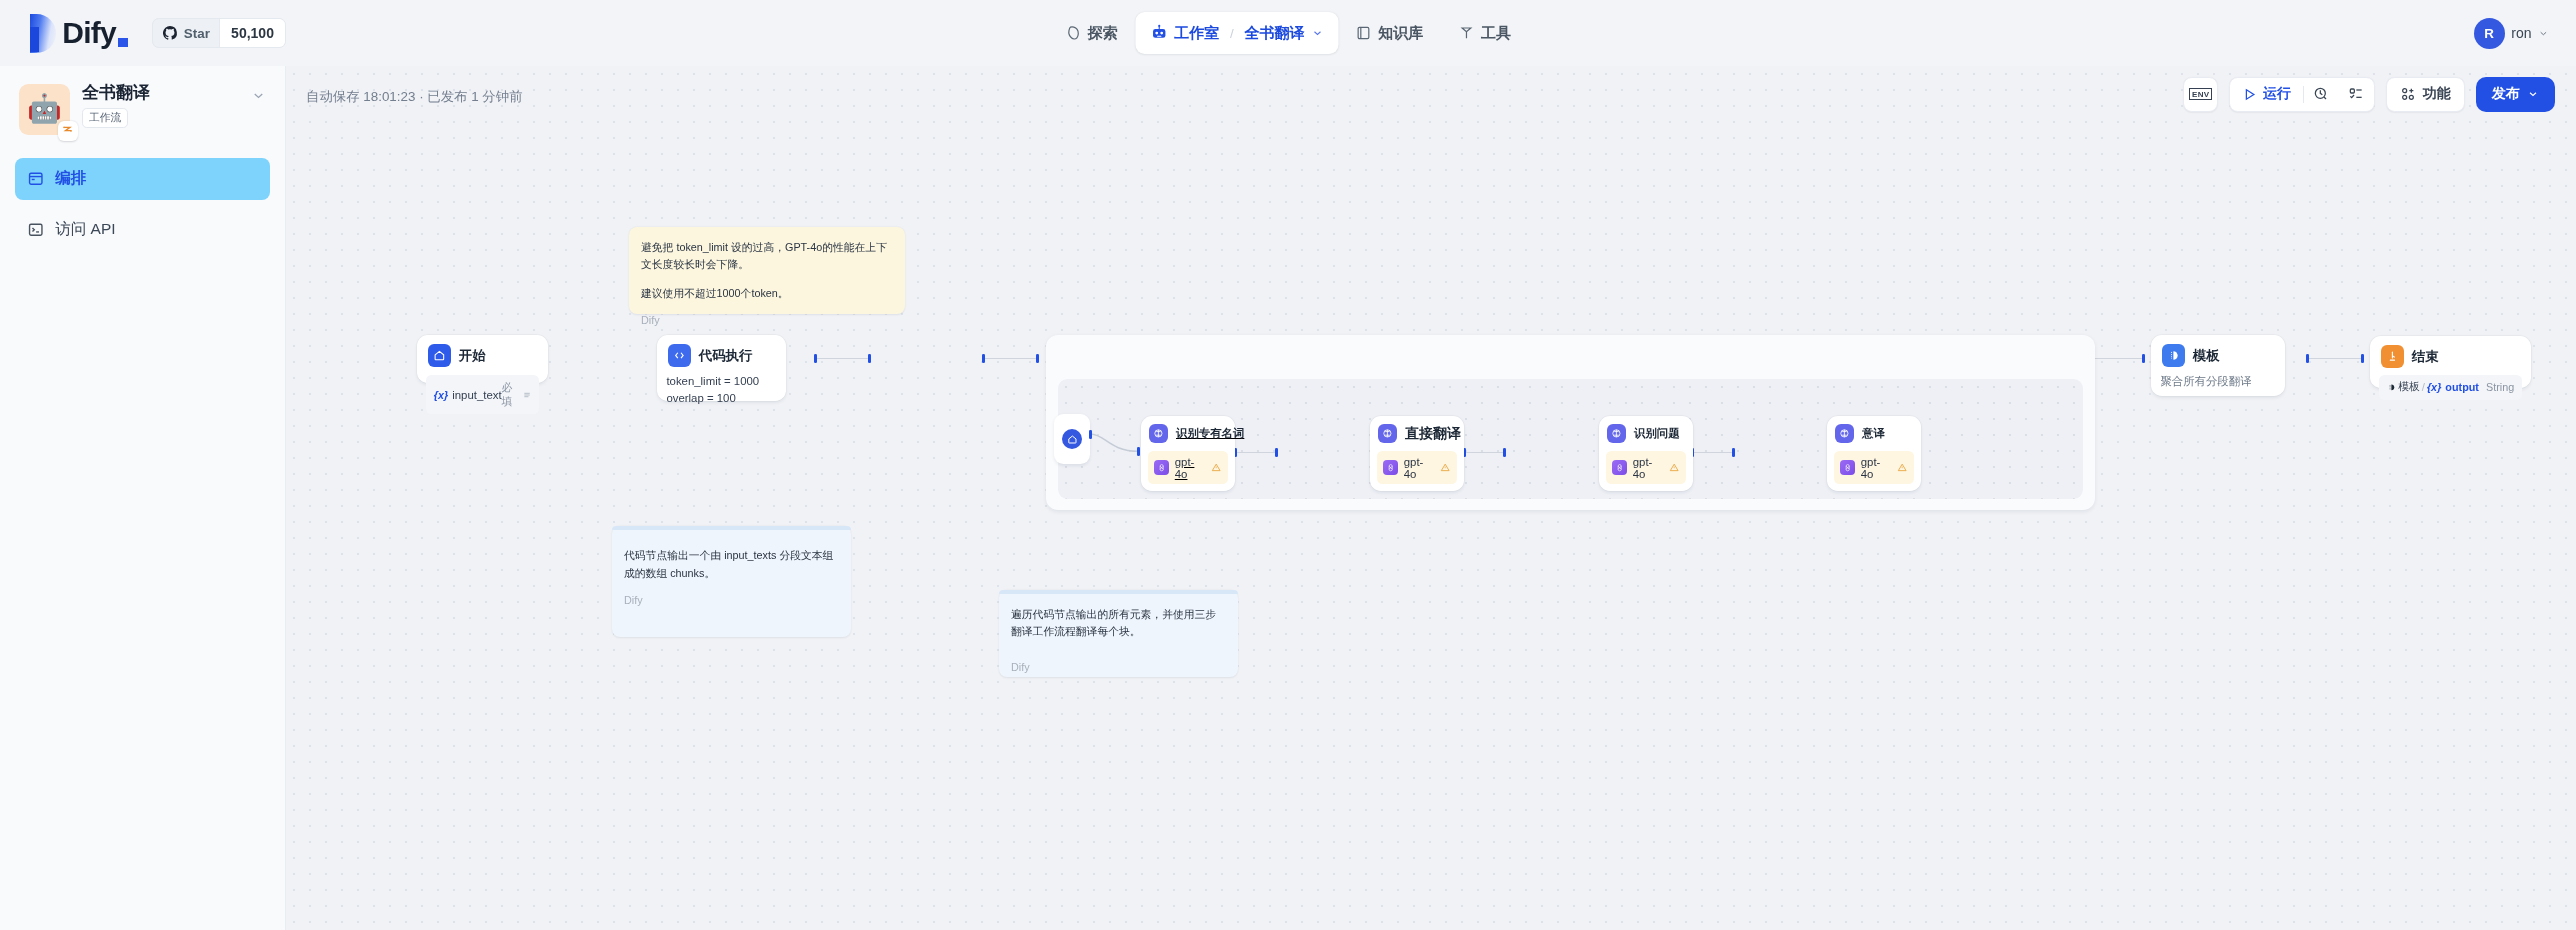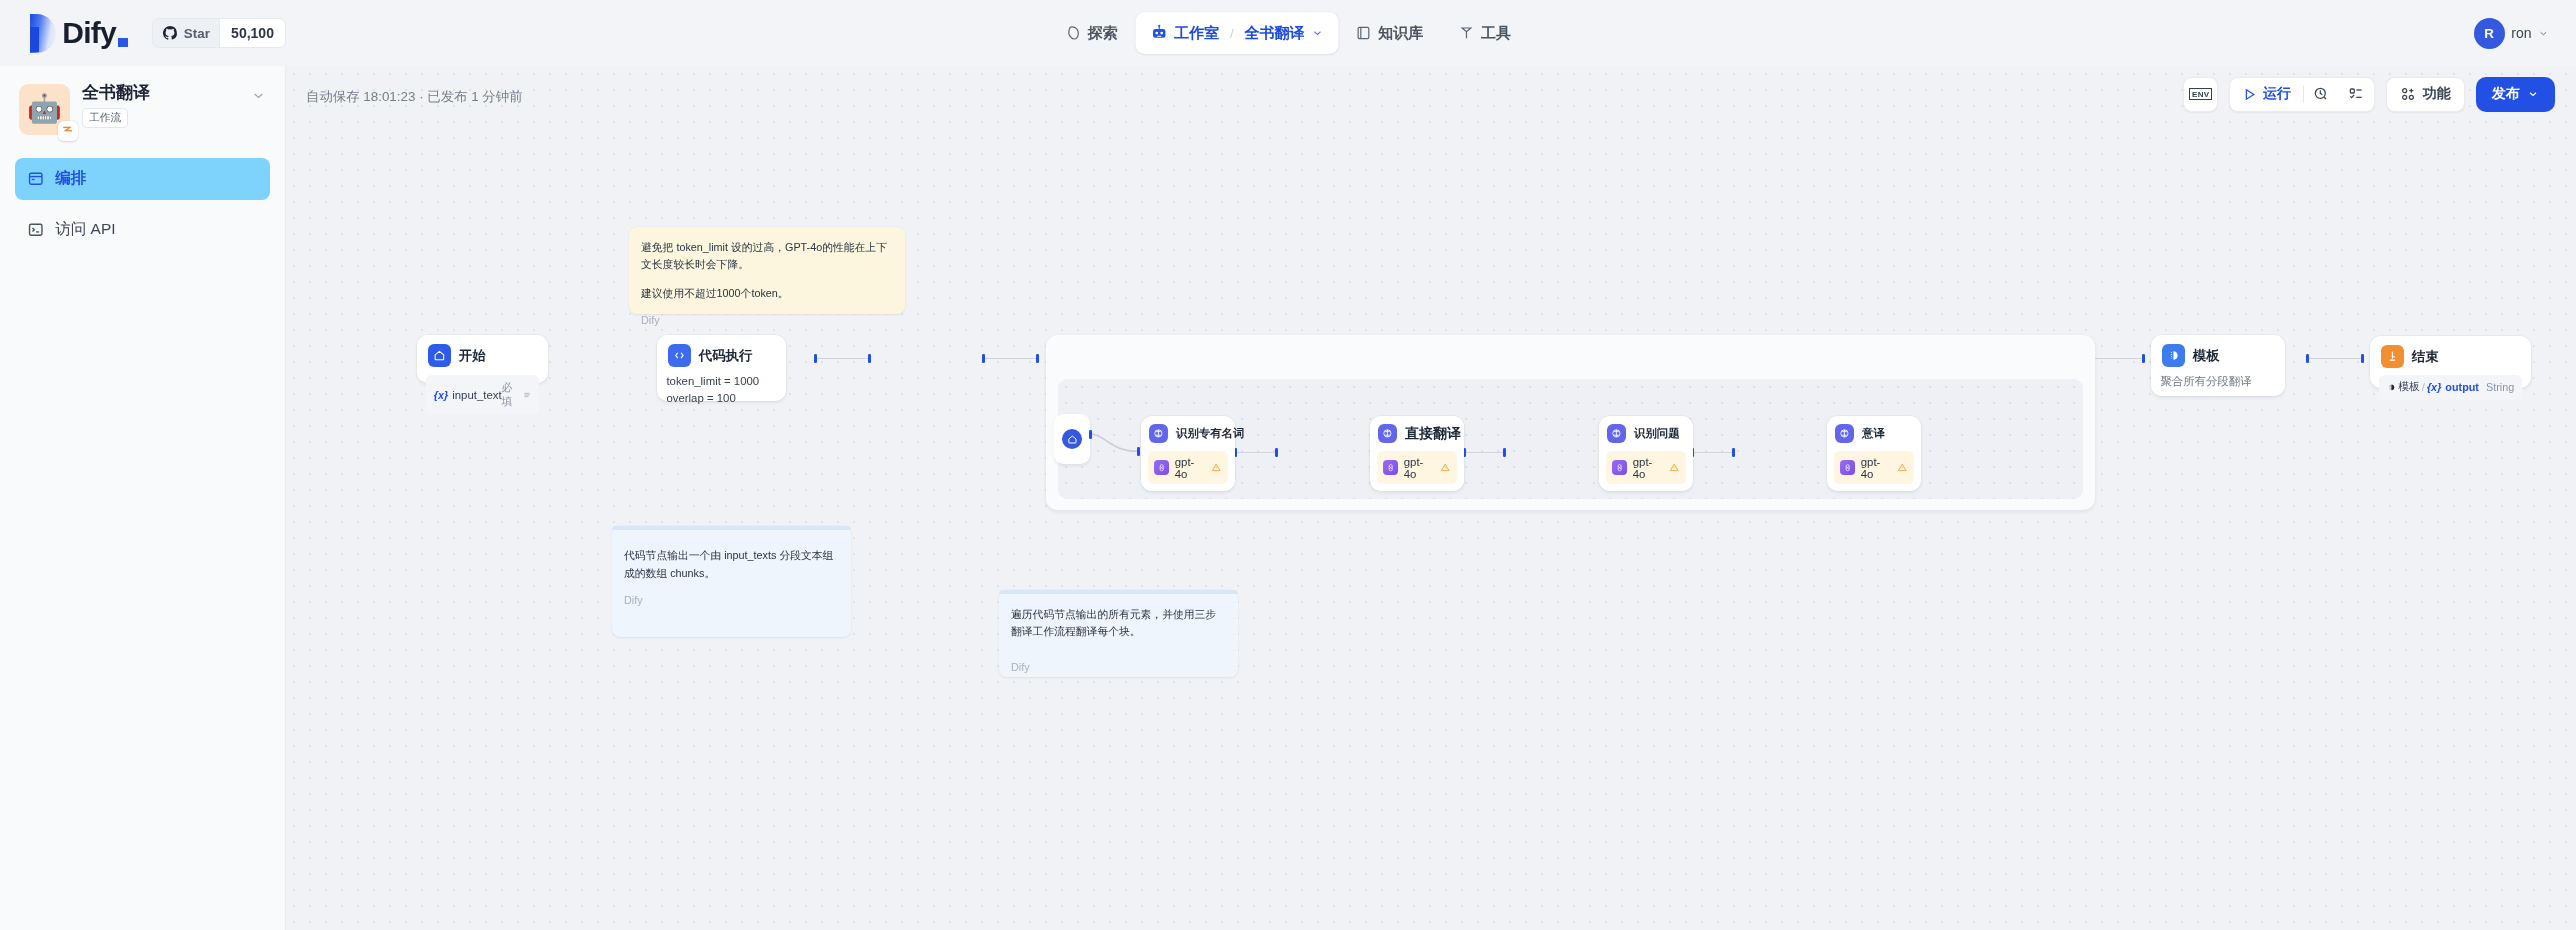--- a/index.html
+++ b/index.html
@@ -433,21 +433,21 @@
     <div class="port" style="left:229px; top:113px;"></div>
 
     <div class="edge" style="left:419px; top:117px; width:39px;"></div>
     <div class="port" style="left:417px; top:113px;"></div>
     <div class="port" style="left:457px; top:113px;"></div>
 
     <div class="edge" style="left:648px; top:117px; width:39px;"></div>
     <div class="port" style="left:645px; top:113px;"></div>
     <div class="port" style="left:686px; top:113px;"></div>
 
-    <div class="node" style="left:95px; top:81px; width:94px; height:75px;">
+    <div class="node" style="left:95px; top:81px; width:94px; height:75px;text-decoration:underline;">
       <div class="node-head" style="padding:8px 8px 0 8px;">
         <div class="node-ico" style="background:#6366EA; width:19px; height:19px;">
           <svg width="10.8" height="10.8" viewBox="0 0 24 24" fill="none" stroke="#fff" stroke-width="1.9">
               <circle cx="12" cy="12" r="8"></circle>
               <path d="M12 4v16M7 8h10M7 16h10"></path>
             </svg>
         </div>
         <div class="node-title" style="font-size:11.4px">识别专有名词</div>
       </div>
       <div class="node-body" style="padding:8px 6.7px 6.7px 6.7px;">

